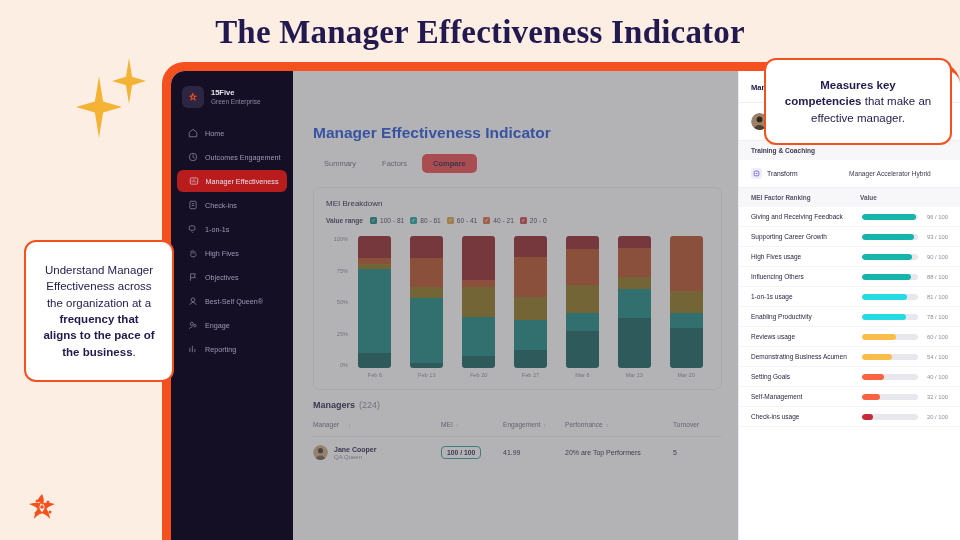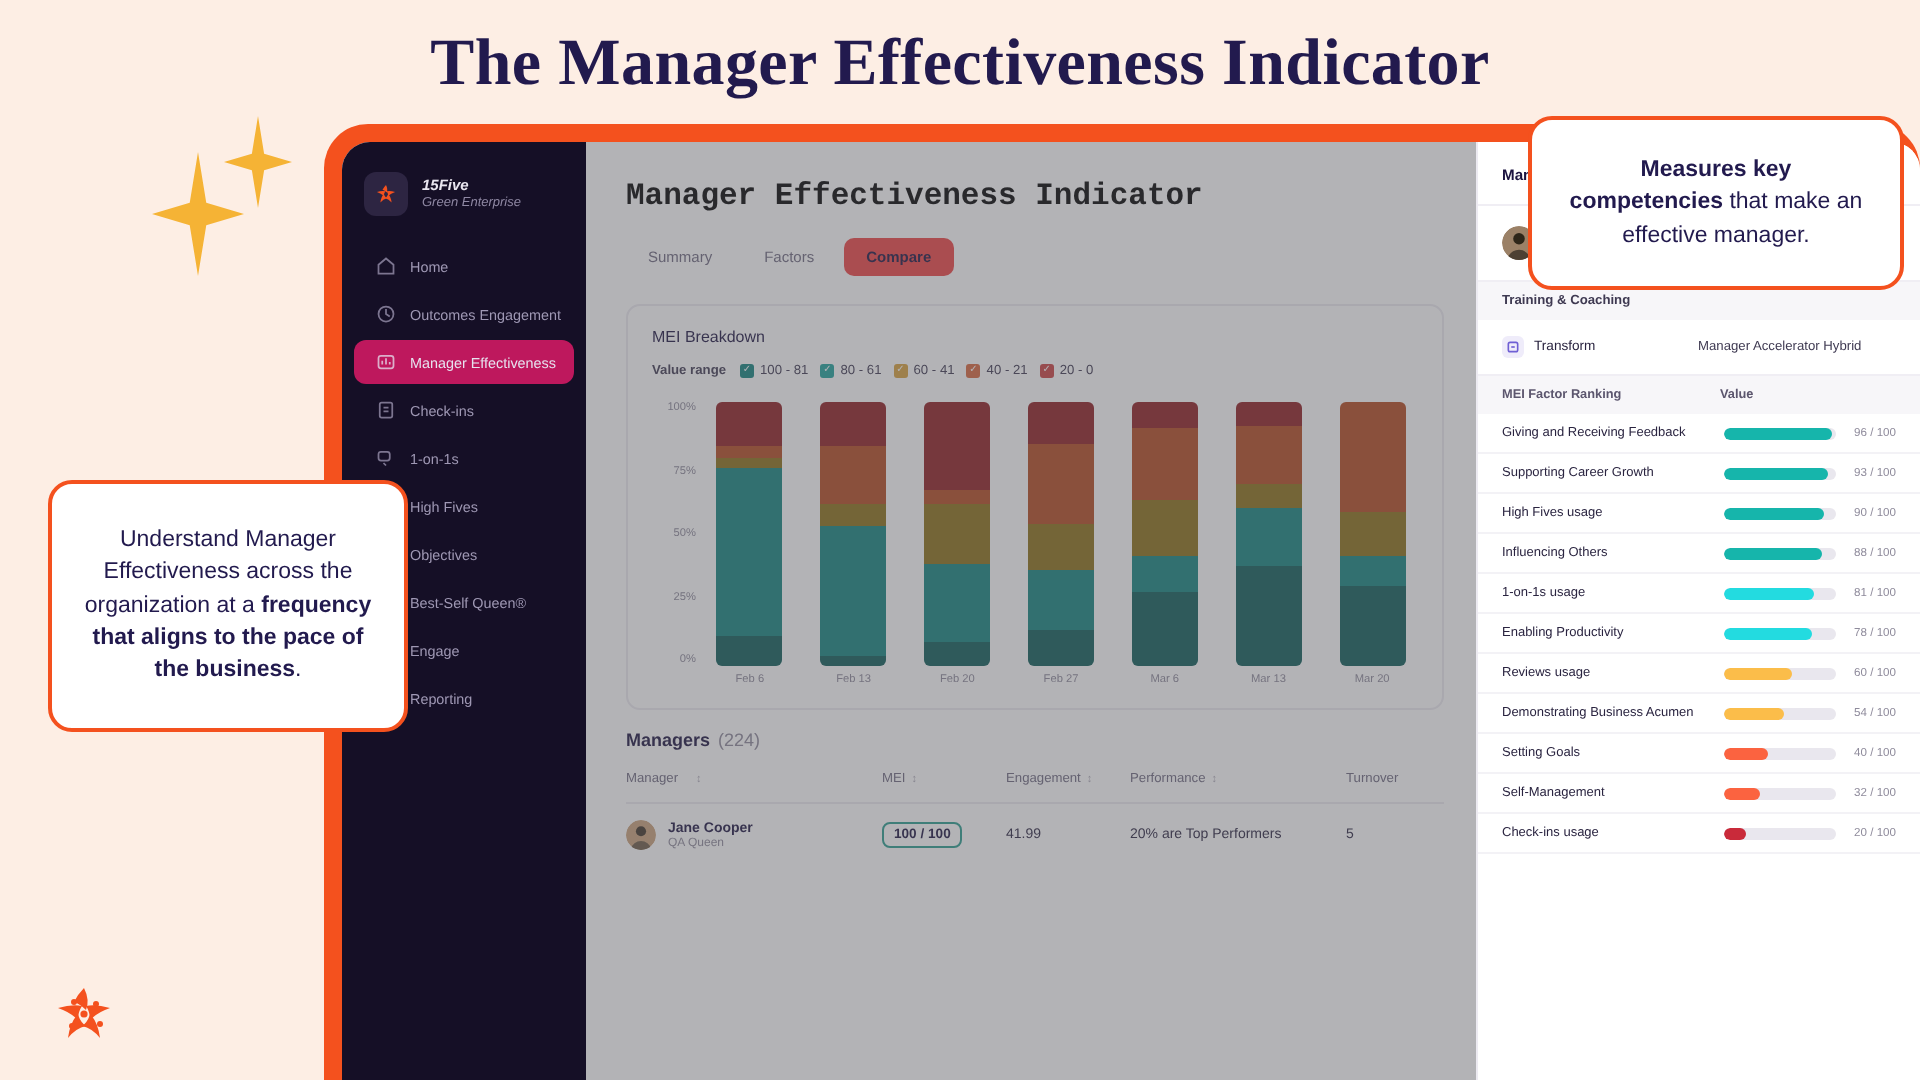--- a/index.html
+++ b/index.html
@@ -64,50 +64,51 @@
     padding: 12px 0 0 0;
     color: #b9b3c6;
   }
   .brand-row { display: flex; align-items: center; gap: 7px; padding: 3px 10px 14px 11px; }
   .brand-mark {
     width: 22px; height: 22px; border-radius: 6px;
     background: #2d2542;
     display: flex; align-items: center; justify-content: center;
     flex: 0 0 22px;
   }
-  .brand-text { line-height: 1.25; font-style: italic; }
+  .brand-text { line-height: 1.25; }
   .brand-name { font-size: 7.5px; font-weight: 700; color: #e9e6f0; }
   .brand-org { font-size: 6.5px; color: #8f88a3; }
 
   .nav-item {
     display: flex; align-items: center; gap: 7px;
     padding: 6px 8px 6px 11px;
     margin: 0 6px 2px 6px;
     border-radius: 6px;
     font-size: 7.2px;
     color: #9f98b4;
     white-space: nowrap;
   }
-  .nav-item.active { background: #be185d; color: #e6e2ef; }
+  .nav-item.active { background: #b91c1c; color: #e6e2ef; justify-content: center; }
   .nav-ico { width: 10px; height: 10px; flex: 0 0 10px; opacity: .75; display:block; }
 
   
   .app-main {
     flex: 1 1 auto;
     background: #ffffff;
     padding: 18px 16px 0 20px;
     overflow: hidden;
     position: relative;
   }
   .main-title {
-    font-family: Liberation Mono, monospace;
+    font-family: Liberation Sans, sans-serif;
     font-size: 15.5px;
     font-weight: 700;
-    color: #000000;
+    color: #1d4ed8;
     margin-bottom: 12px;
+    margin-top: 35px;
   }
   .tabs { display: flex; gap: 4px; margin-bottom: 14px; }
   .tab {
     font-size: 7.5px; color: #6f6a80;
     padding: 5px 11px; border-radius: 5px;
   }
   .tab.active { background: #ef4444; color: #1b1340; font-weight: 700; }
 
   .card {
     border: 1px solid #eceaf1;
@@ -203,21 +204,21 @@
   .callout {
     position: absolute;
     background: #ffffff;
     border: 2px solid #f4511e;
     border-radius: 12px;
     text-align: center;
     color: #221a4e;
     line-height: 1.42;
     z-index: 20;
   }
-  .callout.left { left: 24px; top: 240px; width: 180px; padding: 20px 16px; font-size: 11.5px; }
+  .callout.left { left: 24px; top: 240px; width: 150px; padding: 20px 16px; font-size: 11.5px; }
   .callout.right { left: 764px; top: 58px; width: 188px; padding: 17px 17px; font-size: 11.5px; }
   .callout b { font-weight: 700; }
 
   
   .dim {
     position: absolute; inset: 0; pointer-events: none;
     background: rgba(90,90,95,0.46);
     z-index: 5;
   }
   .details-panel, .app-sidebar { position: relative; z-index: 6; }

